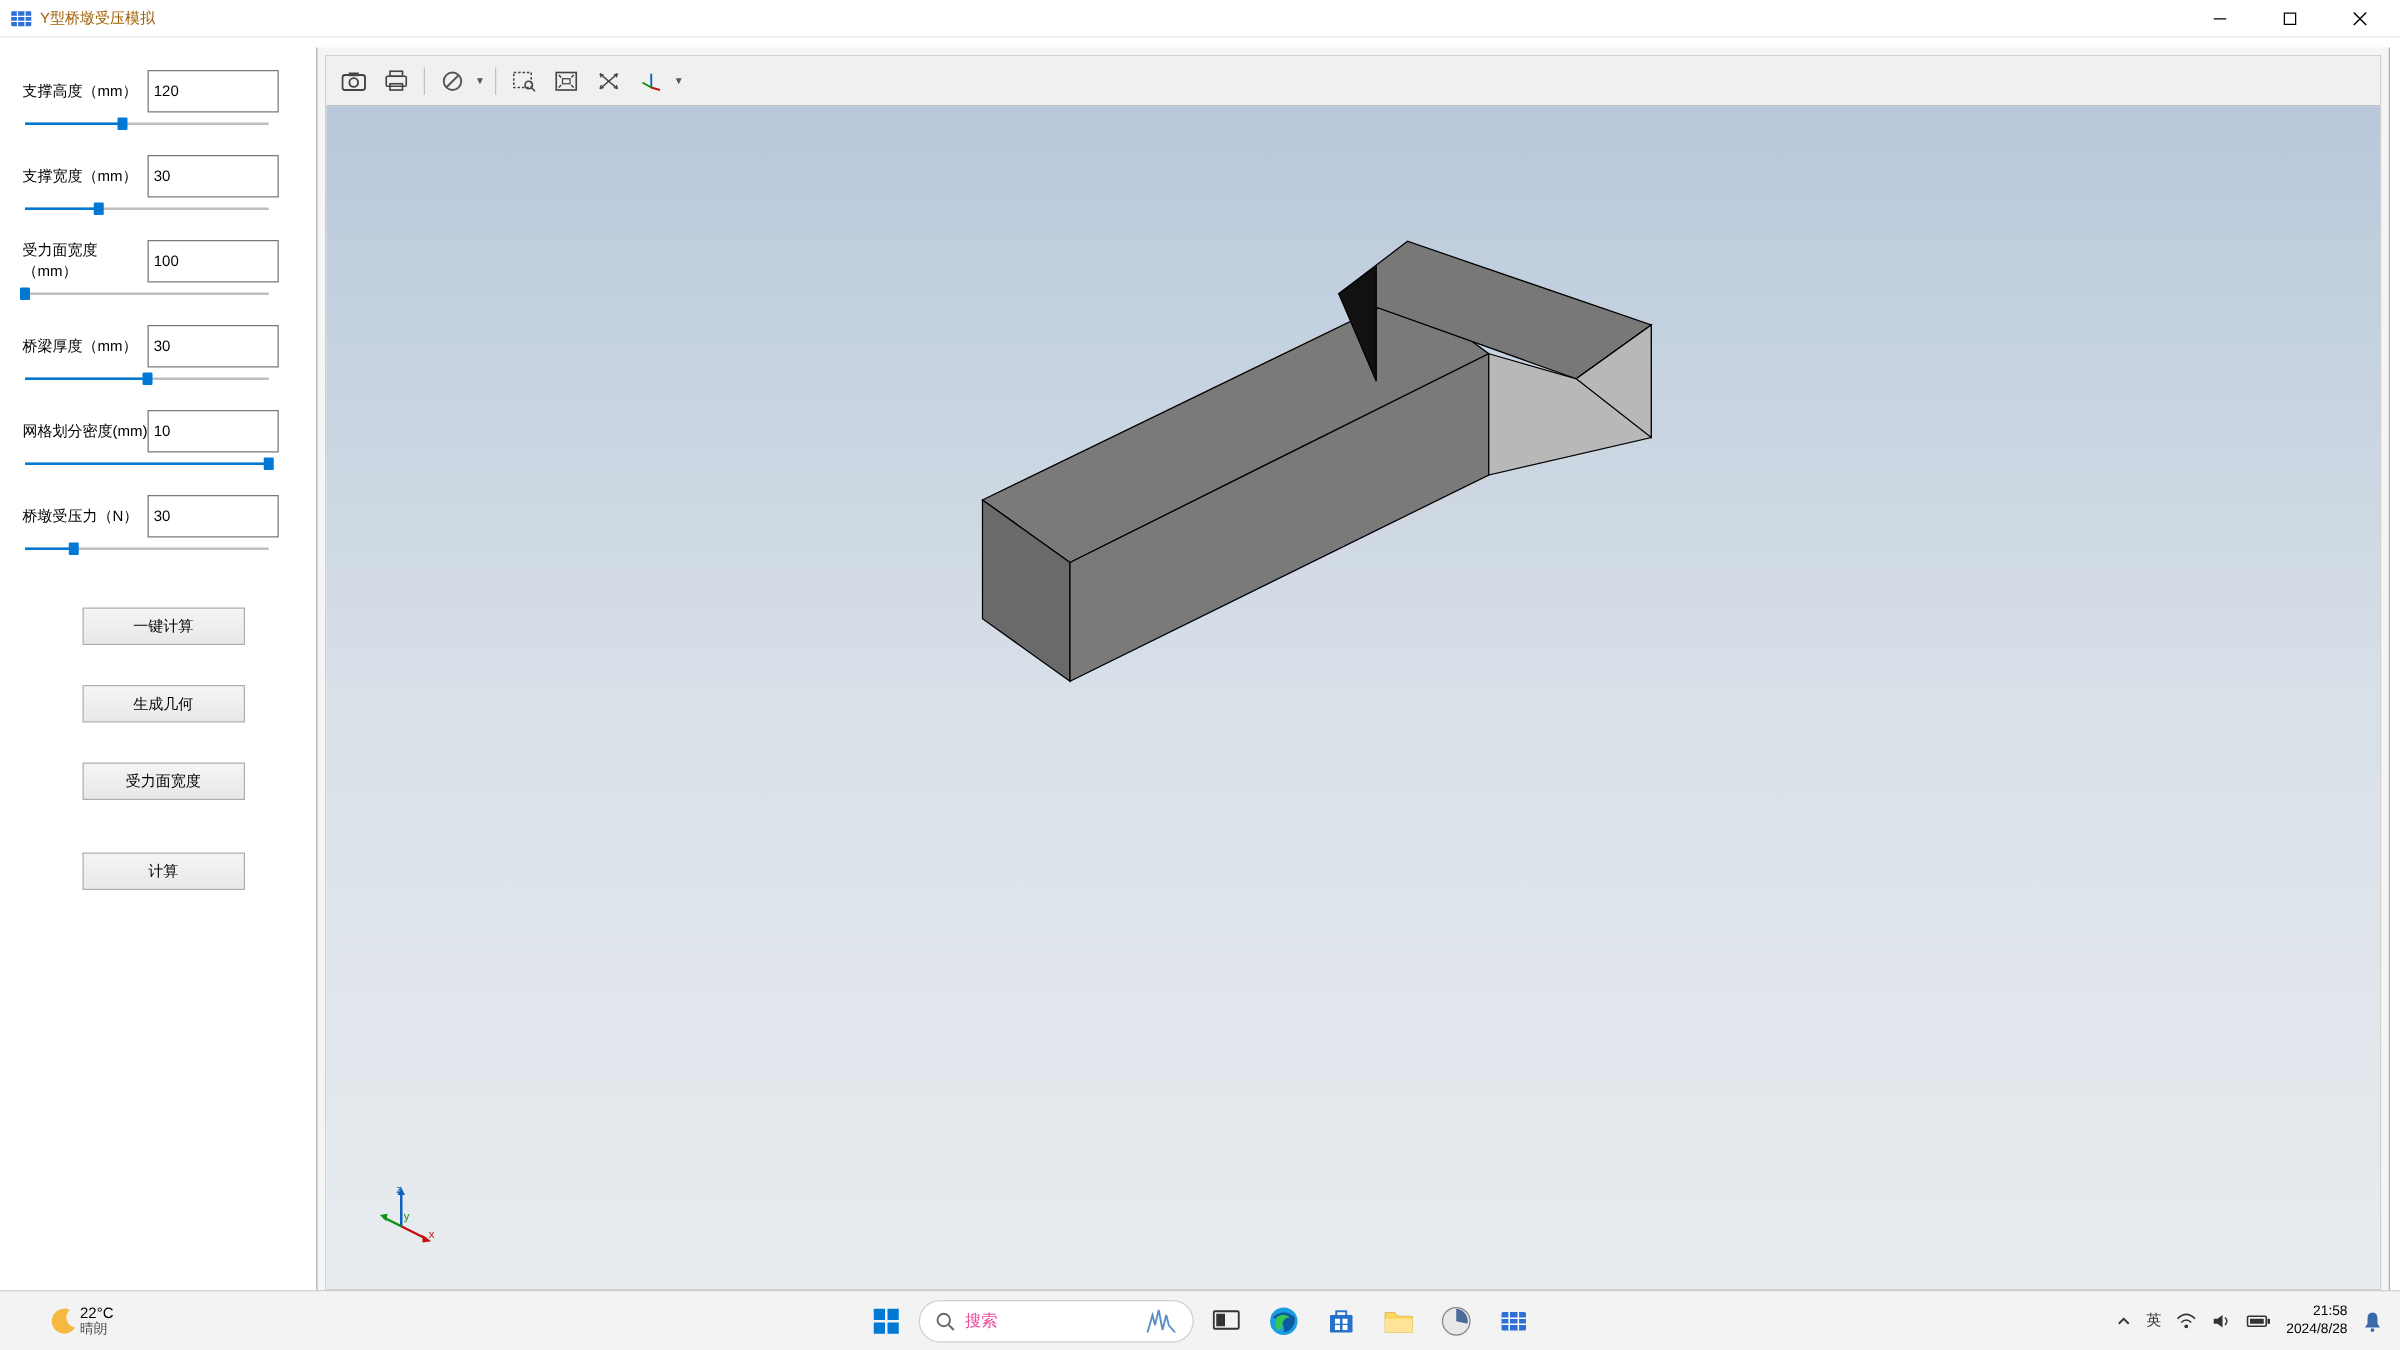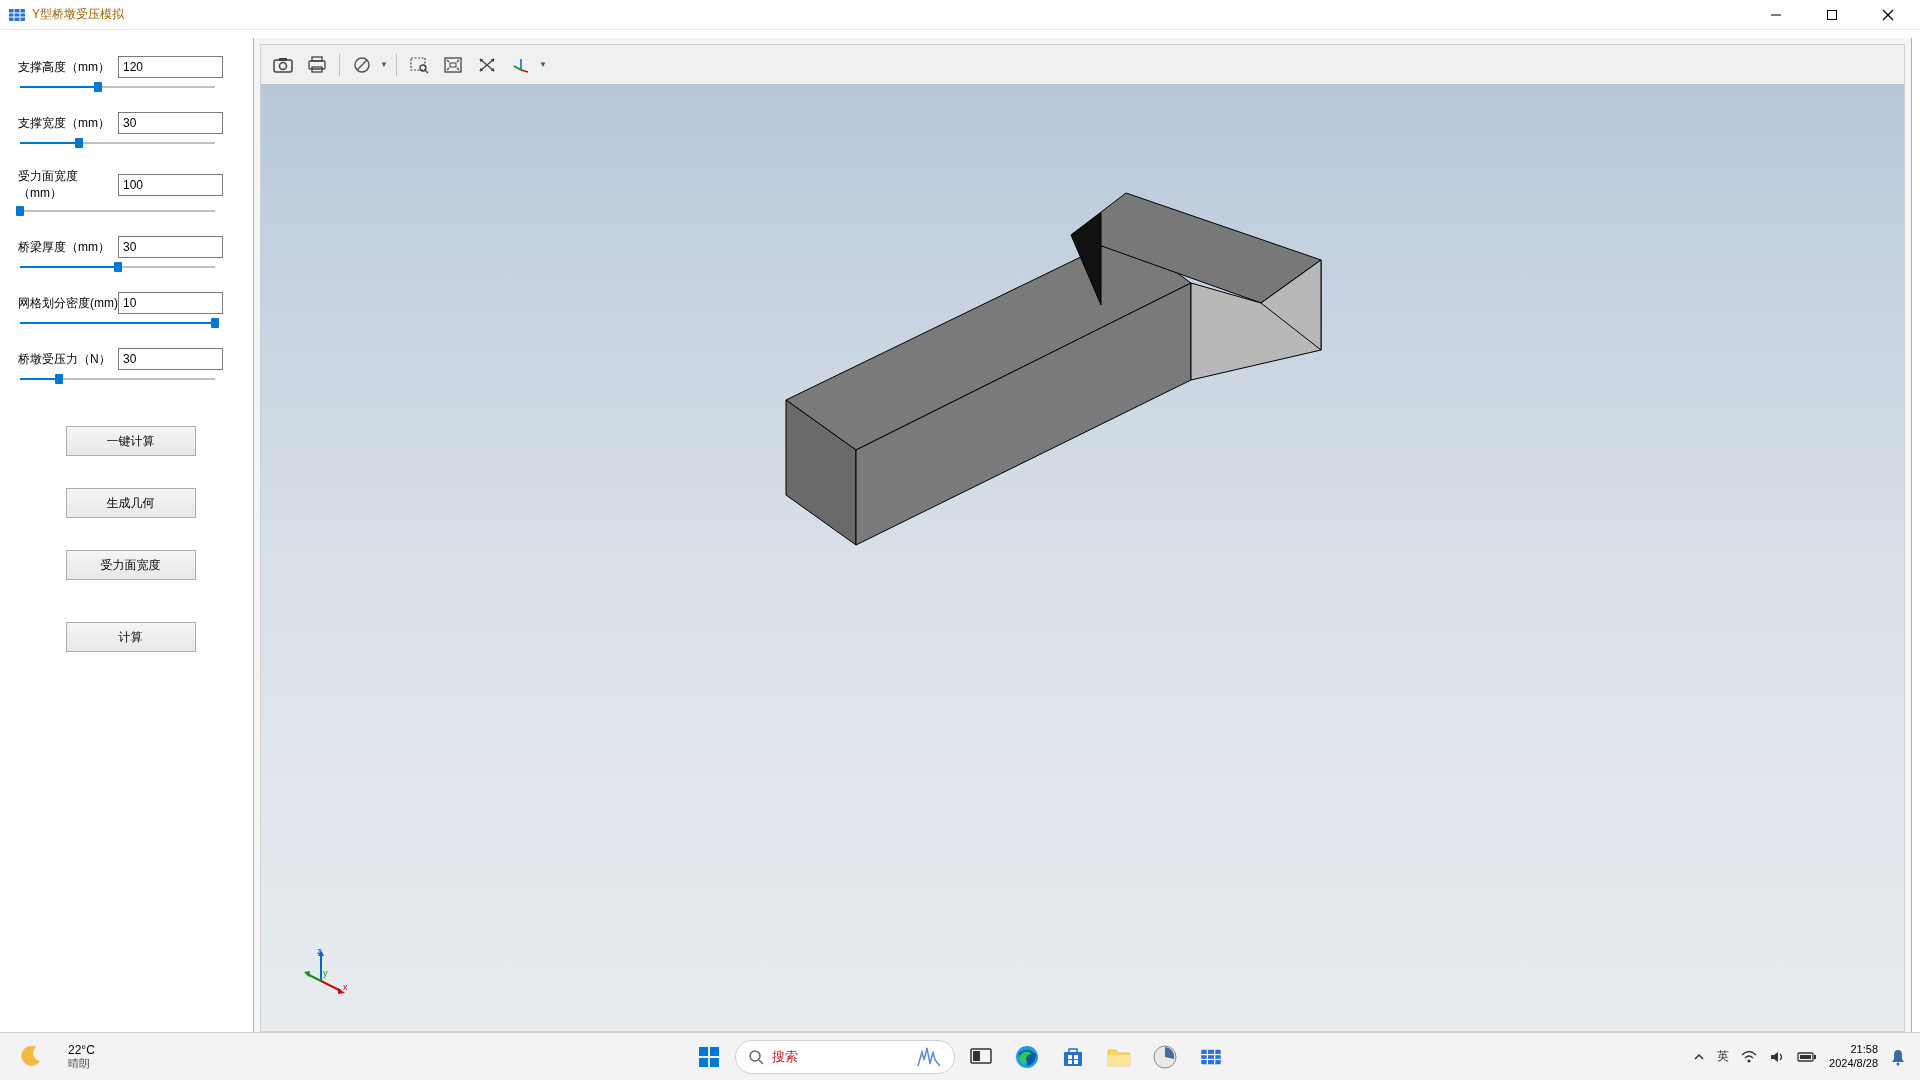--- a/index.html
+++ b/index.html
@@ -62,21 +62,21 @@
     .param-label {
       width: 100px;
       font-size: 12px;
       color: #000;
       text-align: left;
     }
     .param-input {
       width: 105px;
       height: 22px;
       border: 1px solid #7a7a7a;
-      padding: 4px 4px;
+      padding: 16px 4px;
       font-size: 12px;
     }
     .slider-row {
       margin-bottom: 18px;
       padding: 0 2px;
     }
     .slider {
       width: 195px;
       height: 14px;
       position: relative;
@@ -217,23 +217,24 @@
       left: 0;
       right: 0;
       height: 48px;
       background: #f3f3f3;
       border-top: 1px solid #d0d0d0;
       display: flex;
       align-items: center;
     }
     .weather {
       display: flex;
-      align-items: flex-start;
+      align-items: flex-end;
       padding-left: 18px;
-      gap: 24px;
+      gap: 0;
+      margin-left: 20px;
     }
     .weather-text { display: flex; flex-direction: column; line-height: 1.2; }
     .weather-temp { font-size: 12px; }
     .weather-cond { font-size: 11px; color: #555; }
     .taskbar-center {
       position: absolute;
       left: 50%;
       transform: translateX(-50%);
       display: flex;
       align-items: center;
@@ -251,21 +252,21 @@
       width: 220px;
       height: 34px;
       background: #fff;
       border: 1px solid #d0d0d0;
       border-radius: 17px;
       display: flex;
       align-items: center;
       padding: 0 12px;
       gap: 8px;
     }
-    .search-text { color: #b91c1c; font-size: 13px; flex: 1; }
+    .search-text { color: #ec4899; font-size: 13px; flex: 1; }
     .task-icon {
       width: 40px;
       height: 40px;
       display: flex;
       align-items: center;
       justify-content: center;
       cursor: pointer;
     }
     .tray {
       margin-left: auto;

